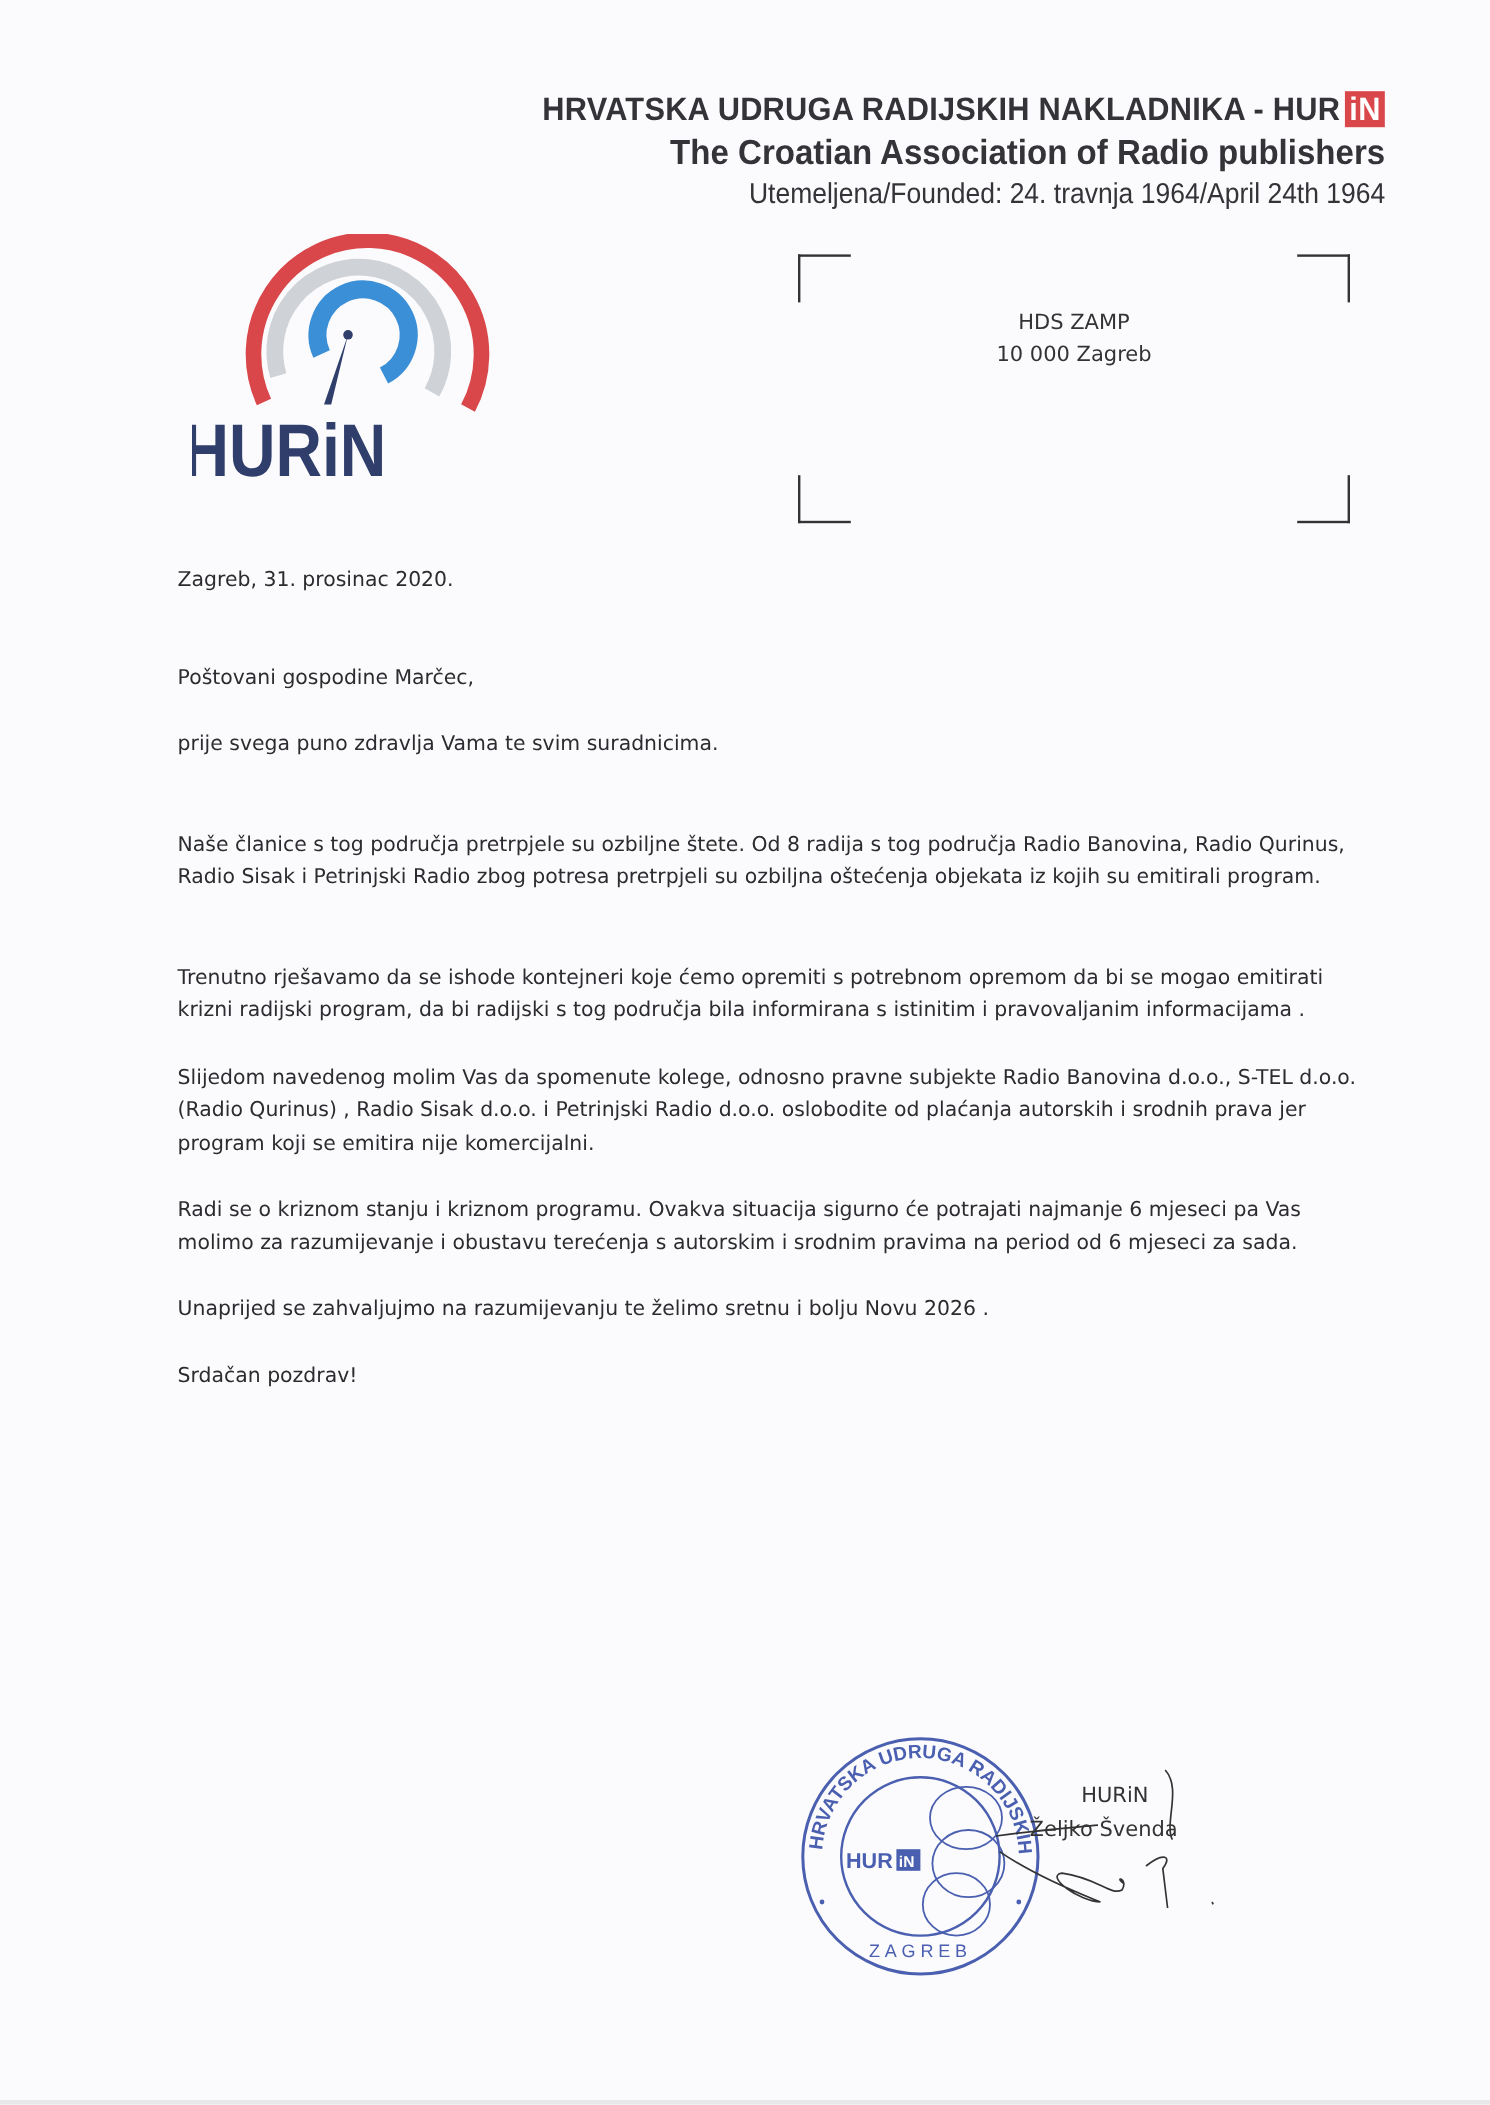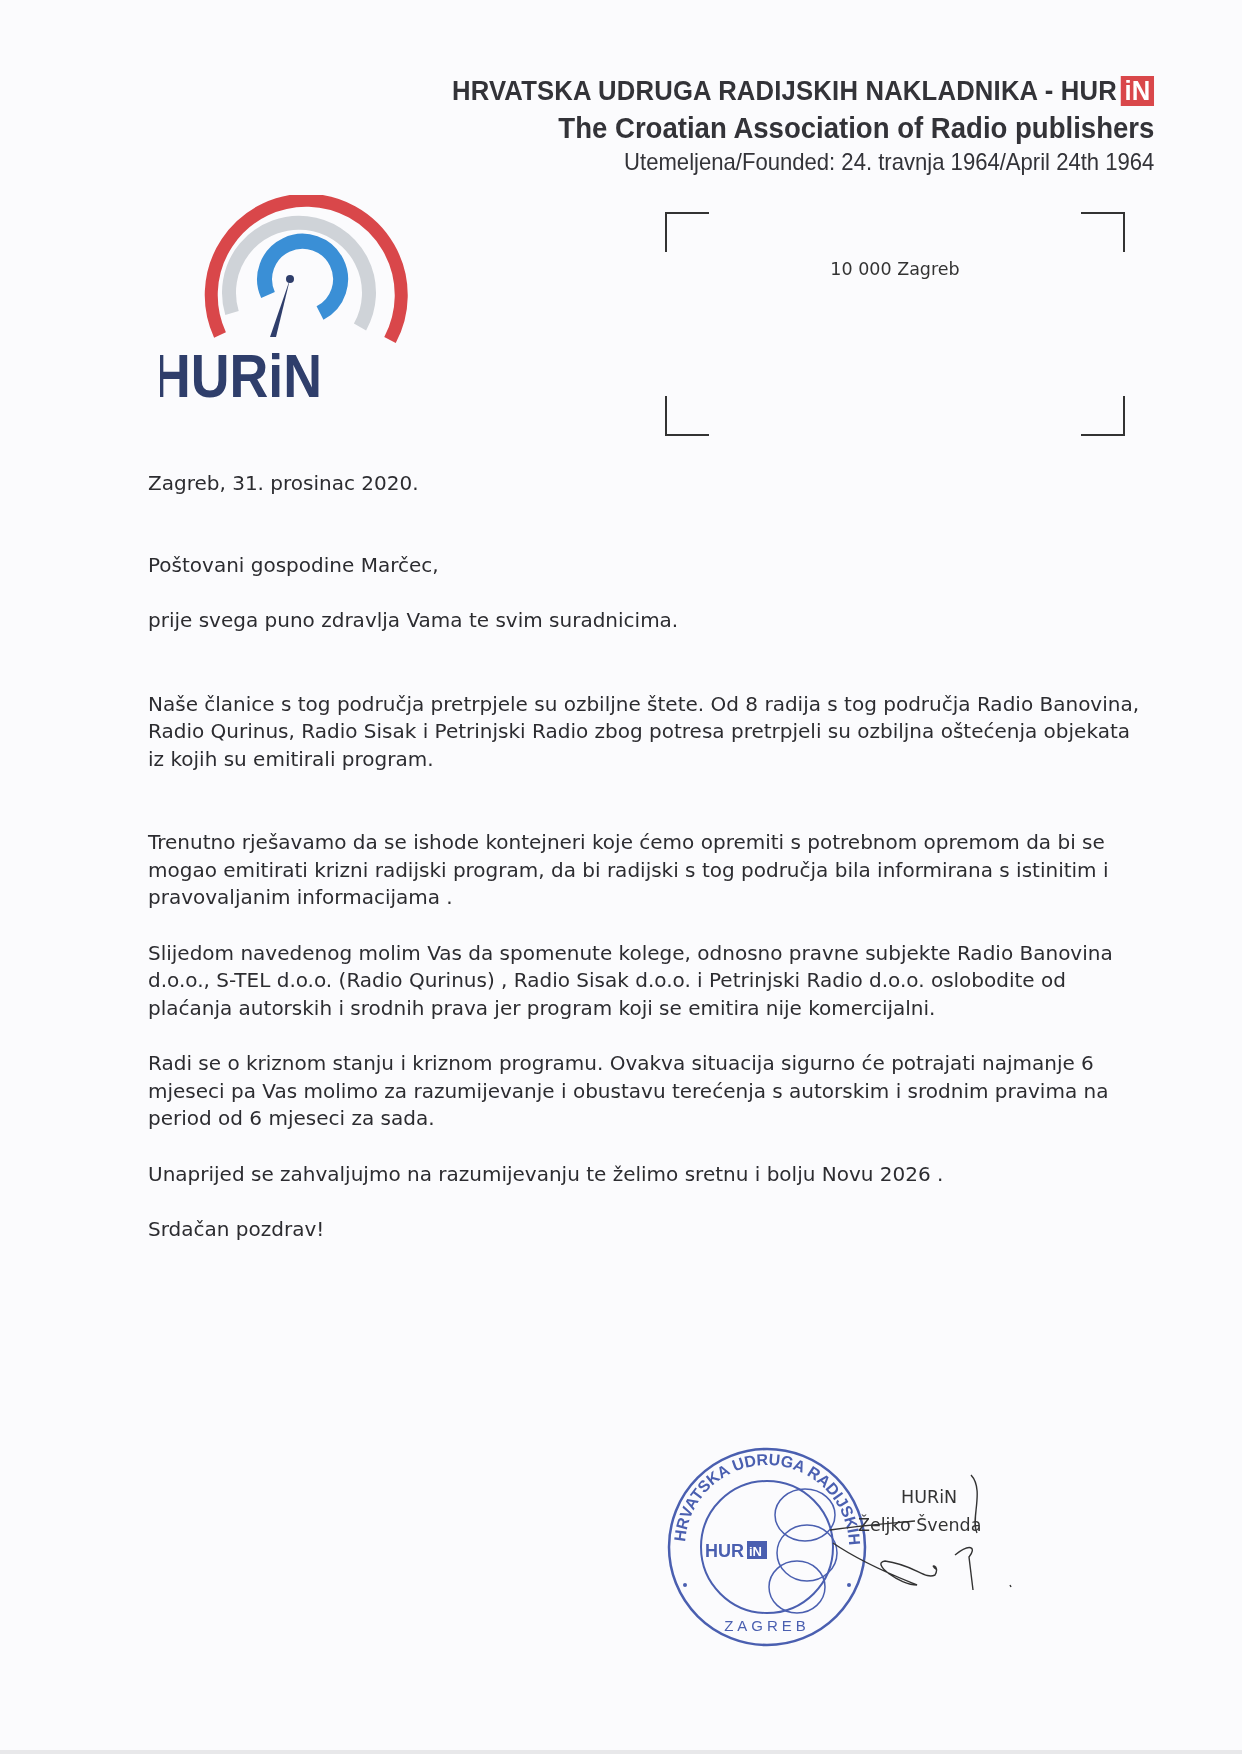--- a/index.html
+++ b/index.html
@@ -9,21 +9,21 @@
   .hdr2 { position:absolute; right:88px; top:112px; font-family:"Liberation Sans", sans-serif; font-weight:bold; font-size:29px; color:#333338; white-space:nowrap; transform:scaleX(0.95); transform-origin:right; }
   .hdr3 { position:absolute; right:88px; top:148px; font-family:"Liberation Sans", sans-serif; font-size:24px; color:#333338; white-space:nowrap; transform:scaleX(0.92); transform-origin:right; }
   .logo { position:absolute; left:160px; top:195px; width:280px; height:210px; }
   .addr-frame { position:absolute; left:665px; top:212px; width:460px; height:224px; }
   .corner { position:absolute; width:42px; height:38px; border-color:#333; border-style:solid; border-width:0; }
   .c-tl { left:0; top:0; border-top-width:2px; border-left-width:2px; }
   .c-tr { right:0; top:0; border-top-width:2px; border-right-width:2px; }
   .c-bl { left:0; bottom:0; border-bottom-width:2px; border-left-width:2px; }
   .c-br { right:0; bottom:0; border-bottom-width:2px; border-right-width:2px; }
   .addr { position:absolute; left:0; right:0; top:44px; text-align:center; font-family:"DejaVu Sans", sans-serif; font-size:17.5px; line-height:27px; color:#333; }
-  .body { position:absolute; left:148px; top:470px; width:1000px; font-family:"DejaVu Sans", sans-serif; font-size:20px; line-height:27.5px; color:#2c2c30; }
+  .body { position:absolute; left:148px; top:470px; width:1000px; font-family:"DejaVu Sans", sans-serif; font-size:17px; line-height:27.5px; color:#2c2c30; }
   .body p { margin:0; }
   .date { margin-bottom:54px !important; }
   .gap { height:28px; }
   .sig { position:absolute; left:655px; top:1435px; width:360px; height:220px; }
   .sig-text { position:absolute; left:858px; top:1483px; font-family:"DejaVu Sans", sans-serif; font-size:17.5px; line-height:28px; color:#333; }
   .sig-text div:first-child { padding-left:43px; }
   .bottom-line { position:absolute; left:0; right:0; bottom:0; height:4px; background:#e8e8ea; }
 </style>
 </head>
 <body>
@@ -40,20 +40,21 @@
   <path d="M130 84 L110 142 L116 142 Z" fill="#2f3e6b"></path>
   <text x="-8" y="202" font-family="Liberation Sans, sans-serif" font-weight="bold" font-size="62" fill="#2f3e6b" textLength="170" lengthAdjust="spacingAndGlyphs">HURiN</text>
 </svg>
 
 <div class="addr-frame">
   <div class="corner c-tl"></div>
   <div class="corner c-tr"></div>
   <div class="corner c-bl"></div>
   <div class="corner c-br"></div>
   <div class="addr">
+    <div>HDS ZAMP</div>
     <div>10 000 Zagreb</div>
   </div>
 </div>
 
 <div class="body">
   <p class="date">Zagreb, 31. prosinac 2020.</p>
   <p>Poštovani gospodine Marčec,</p>
   <div class="gap"></div>
   <p>prije svega puno zdravlja Vama te svim suradnicima.</p>
   <div class="gap"></div>

